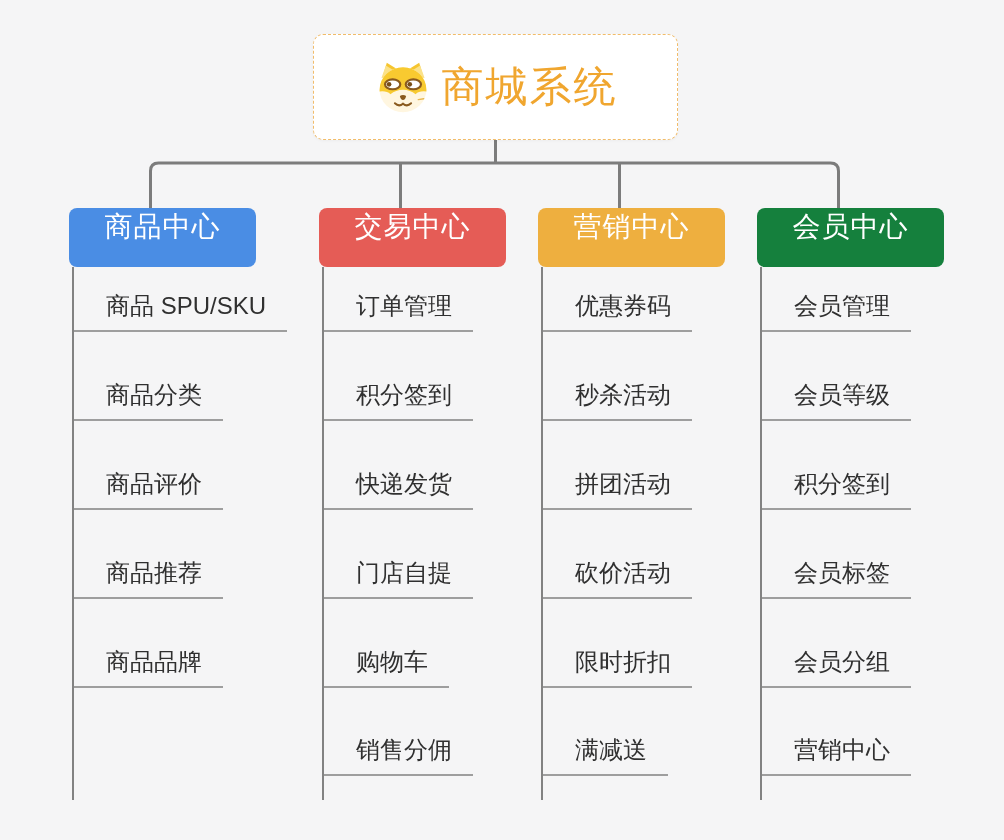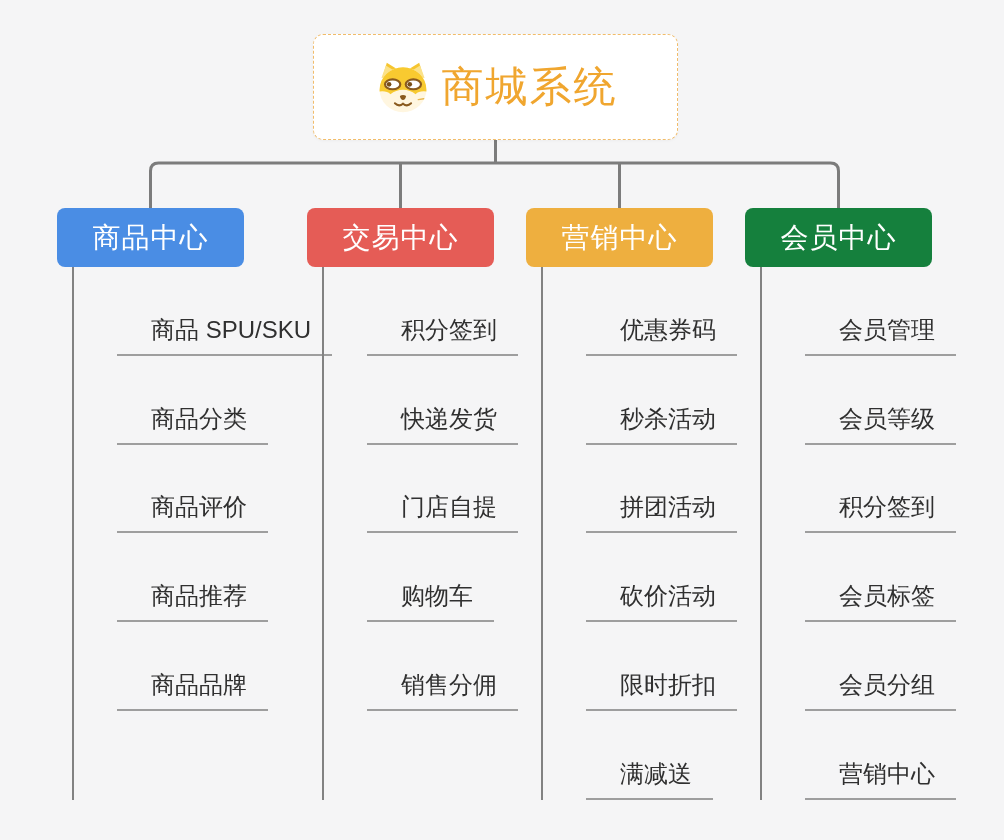--- a/index.html
+++ b/index.html
@@ -50,23 +50,24 @@
     white-space: nowrap;
   }
 
   
   .branch-node {
     position: absolute;
     top: 208px;
     width: 187px; height: 59px;
     border-radius: 8px;
     display: flex;
-    align-items: center;
+    align-items: flex-start;
     justify-content: center;
     cursor: pointer;
+    margin-left: 12px;
   }
   .branch-node .branch-label {
     color: #ffffff;
     font-size: 28px;
     letter-spacing: 1px;
     white-space: nowrap;
   }
   .bpos-0 { left: 57px; }
   .bpos-1 { left: 307px; }
   .bpos-2 { left: 526px; }
@@ -87,22 +88,21 @@
   .trunk {
     position: absolute;
     left: 0; top: 0;
     width: 2px;
     height: 533px;
     background: #828282;
   }
   .leaf-row {
     height: 88.8px;
     display: flex;
-    align-items: flex-end;
-    padding-left: 45px;
+    align-items: center;
   }
   .leaf {
     font-size: 24px;
     color: #303030;
     white-space: nowrap;
     padding: 0 21px 8px 34px;
     border-bottom: 2px solid #9e9e9e;
     cursor: pointer;
   }
 </style>
@@ -167,20 +167,23 @@
         <div class="leaf">商品推荐</div>
       </div>
     <div class="leaf-row">
         <div class="leaf">商品品牌</div>
       </div>
   </div>
 
   <div class="branch-col cpos-1">
     <div class="trunk"></div>
     <div class="leaf-row">
+        <div class="leaf">订单管理</div>
+      </div>
+    <div class="leaf-row">
         <div class="leaf">积分签到</div>
       </div>
     <div class="leaf-row">
         <div class="leaf">快递发货</div>
       </div>
     <div class="leaf-row">
         <div class="leaf">门店自提</div>
       </div>
     <div class="leaf-row">
         <div class="leaf">购物车</div>

